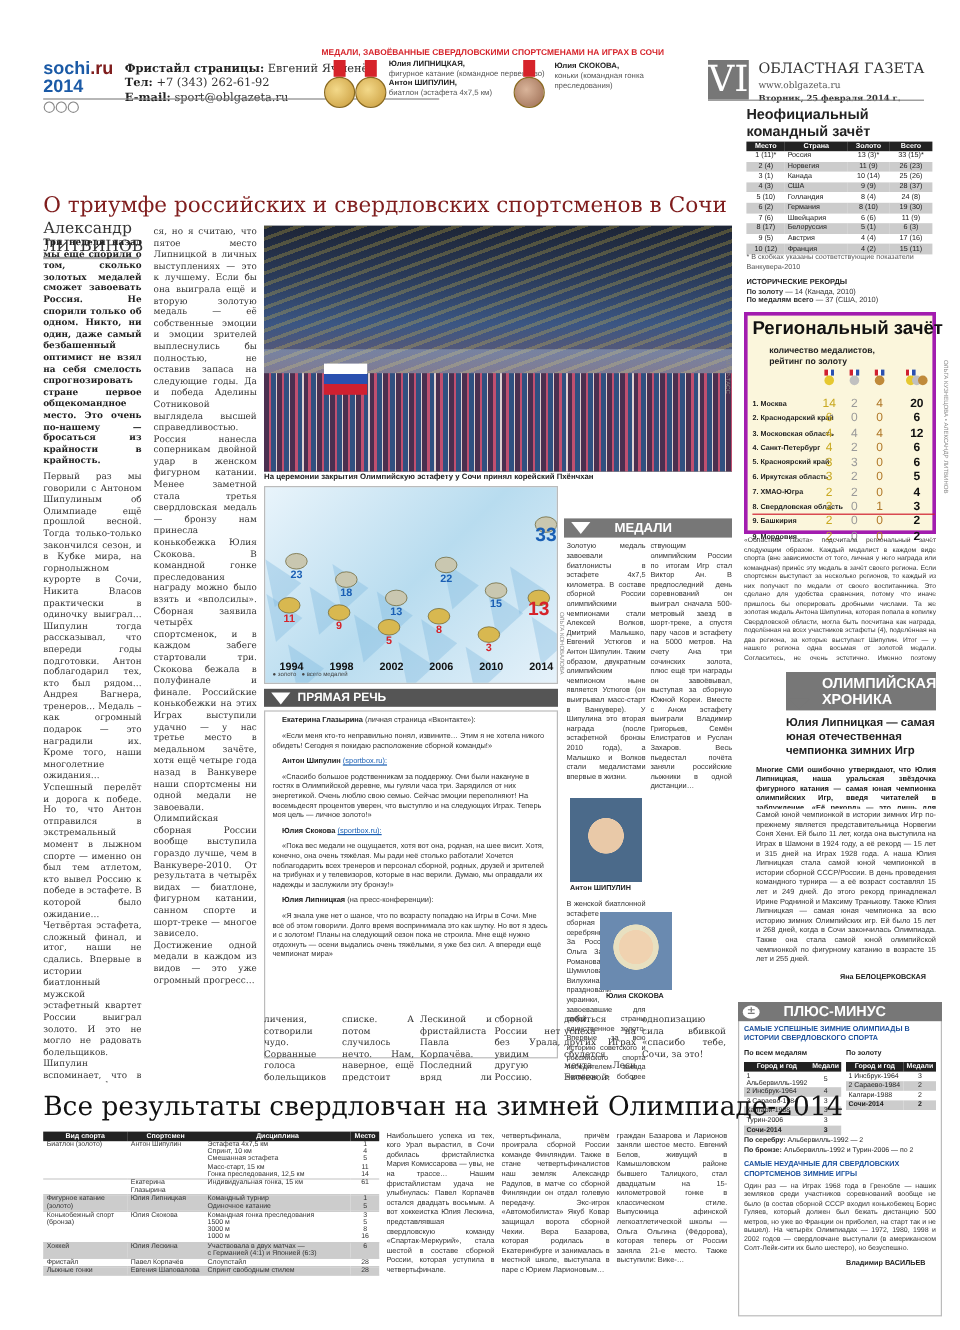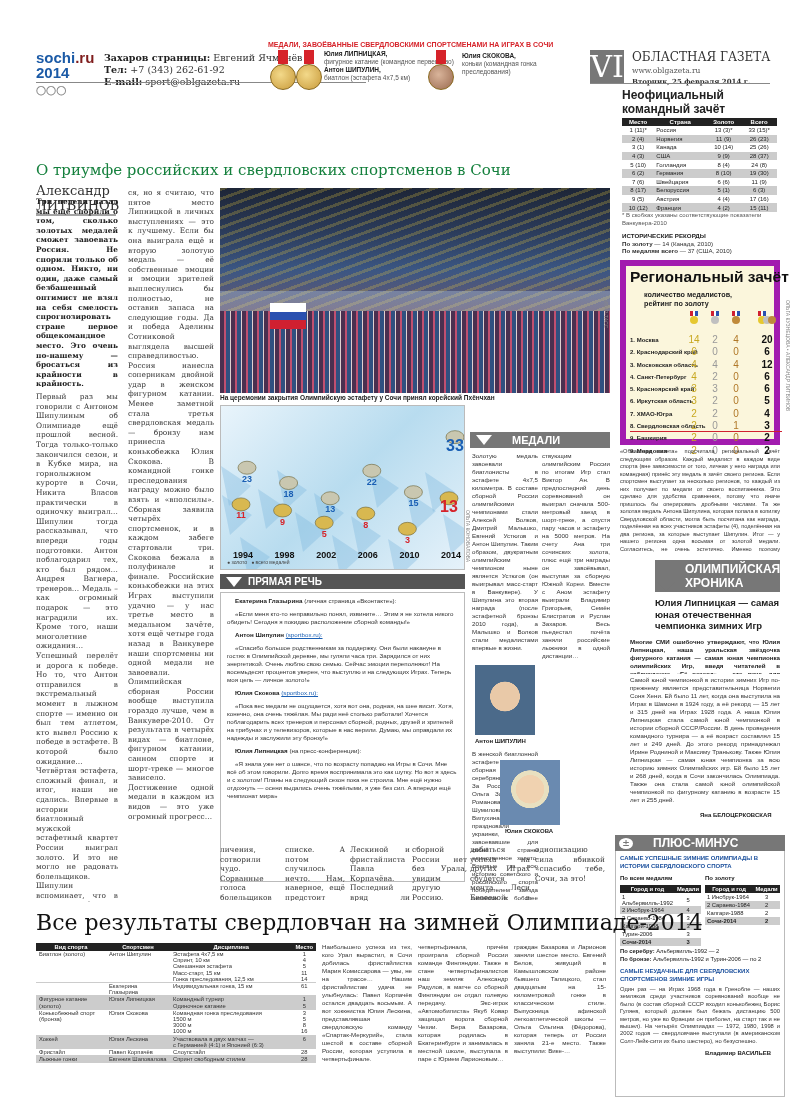--- a/index.html
+++ b/index.html
@@ -17,21 +17,21 @@
 .ribbon{width:10px;height:14px;background:#d6232a}
 .medal-txt{font-size:6.5px;line-height:8px;color:#555;font-family:"Liberation Sans",sans-serif}
 .medal-txt b{color:#222}
 #pagenum{left:590px;top:50px;width:34px;height:33px;background:#777;color:#fff;font-size:30px;line-height:33px;text-align:center;font-family:"DejaVu Serif",serif}
 #paper{left:632px;top:50px;font-size:12px;color:#333}
 #paper .u{font-size:7.5px;color:#555;margin-top:2px}
 #paper .d{font-size:7px;font-weight:bold;color:#333;margin-top:2px}
 #hdrline2{left:590px;top:83px;width:180px;height:1px;background:#888}
 
 #h1{left:36px;top:94px;font-size:42px;line-height:44px;color:#111;font-family:"DejaVu Serif",serif;letter-spacing:0.5px}
-#sub{left:36px;top:161px;font-size:15px;color:#15803d}
+#sub{left:36px;top:161px;font-size:18px;color:#7f1d1d}
 #author{left:36px;top:183px;font-size:13px;color:#333;border-bottom:2px solid #a3a3a3;padding-bottom:1px;width:80px}
 .col{font-size:7.4px;line-height:9.6px;color:#333;text-align:justify;overflow:hidden}
 .col.bold{font-weight:bold;color:#222;font-family:"DejaVu Serif",serif}
 
 #photo{left:220px;top:188px;width:390px;height:205px;background:linear-gradient(180deg,#1d2536 0%,#2a3a58 20%,#3b5683 40%,#6a5a70 60%,#8a4a5a 75%,#3a3040 100%);overflow:hidden}
 #photo .stand{position:absolute;left:0;top:0;width:100%;height:60%;background:repeating-linear-gradient(160deg,rgba(230,200,60,0.25) 0 3px,rgba(0,0,0,0) 3px 9px)}
 #photo .ice{position:absolute;left:0;top:50%;width:100%;height:50%;background:linear-gradient(180deg,rgba(200,230,255,0.3),rgba(0,0,0,0))}
 #photo .flag{position:absolute;left:50px;top:115px;width:36px;height:26px;background:linear-gradient(180deg,#fff 0 33%,#2a50b0 33% 66%,#d02030 66%)}
 #photo .crowd{position:absolute;left:0;bottom:0;width:100%;height:40%;background:repeating-linear-gradient(90deg,#4a3050 0 4px,#c05070 4px 6px,#305080 6px 10px,#e0d0d0 10px 11px)}
 #caption{left:220px;top:394px;font-size:6.5px;font-weight:bold;color:#222;font-family:"Liberation Sans",sans-serif}
@@ -61,21 +61,21 @@
 table{border-collapse:collapse;font-family:"Liberation Sans",sans-serif}
 #unoff{left:622px;top:118px;width:155px;font-size:6px}
 #unoff th{background:#222;color:#fff;font-weight:bold;padding:1px 2px;text-align:center}
 #unoff td{padding:0.5px 2px;height:8.6px}
 #unoff tr:nth-child(even) td{background:#ccc}
 #unoff td.c{text-align:center}
 #unoff-note{left:622px;top:212px;font-size:6px;color:#555;font-family:"Liberation Sans",sans-serif;line-height:7.5px}
 #records{left:622px;top:232px;font-size:6.2px;color:#333;font-family:"Liberation Sans",sans-serif;line-height:7.5px}
 #records .t{font-weight:bold;color:#222}
 
-#reg{left:620px;top:260px;width:160px;height:185px;background:#fbf6dc;border:6px solid #a21caf}
+#reg{left:620px;top:260px;width:160px;height:185px;background:#fbf6dc;border:3px solid #a21caf}
 #reg-title{position:absolute;left:4px;top:2px;font-size:15.5px;font-weight:bold;color:#111;font-family:"Liberation Sans",sans-serif;white-space:nowrap}
 #reg-sub{position:absolute;left:18px;top:24px;font-size:7.2px;font-weight:bold;line-height:9px;color:#222;font-family:"Liberation Sans",sans-serif}
 #reg-icons{position:absolute;left:0;top:45px;width:100%}
 .mi{position:absolute;width:8px;height:8px;border-radius:50%}
 .mi.g{background:#e6c830}.mi.s{background:#c0c0c0}.mi.b{background:#c08a3a}
 .rb{position:absolute;width:8px;height:5px;background:linear-gradient(90deg,#d02030 0 33%,#fff 33% 66%,#2a50b0 66%)}
 #reg-rows{position:absolute;left:4px;top:68px;width:152px}
 .rr{position:relative;height:12.3px;font-family:"Liberation Sans",sans-serif;font-weight:bold;font-size:6px;line-height:12px}
 .rr .n{position:absolute;left:0;color:#222}
 .rr .v{position:absolute;width:14px;text-align:center;font-size:10px;font-weight:normal}
@@ -106,21 +106,21 @@
 #results td.c{text-align:center}
 </style>
 </head>
 <body>
 
 <div id="logo" class="abs">
   <div><span>sochi</span><span class="ru">.ru</span></div>
   <div><span>2014</span> <span style="color:#888;font-size:9px">◯◯◯</span></div>
 </div>
 <div id="editor" class="abs">
-  <div><b>Захаров страницы:</b> <span>Евгений Ячменёв</span></div>
+  <div><b>Фристайл страницы:</b> <span>Евгений Ячменёв</span></div>
   <div><b>Тел:</b> <span>+7 (343) 262-61-92</span></div>
   <div><b>E-mail:</b> <span>sport@oblgazeta.ru</span></div>
 </div>
 <div id="hdrline" class="abs"></div>
 <div id="medals-title" class="abs">МЕДАЛИ, ЗАВОЁВАННЫЕ СВЕРДЛОВСКИМИ СПОРТСМЕНАМИ НА ИГРАХ В СОЧИ</div>
 
 <div class="abs" style="left:270px;top:50px">
     <div class="ribbon" style="margin-left:8px"></div>
     <div class="medal gold"></div>
   </div>

